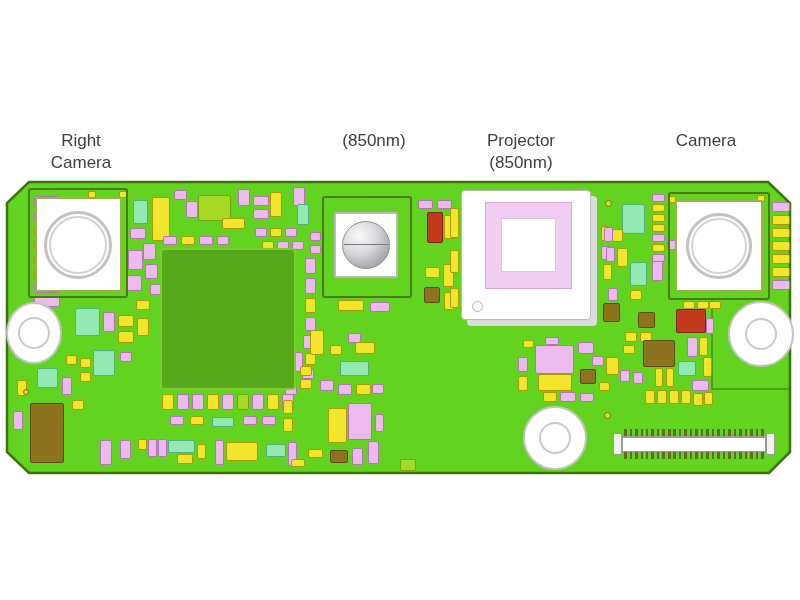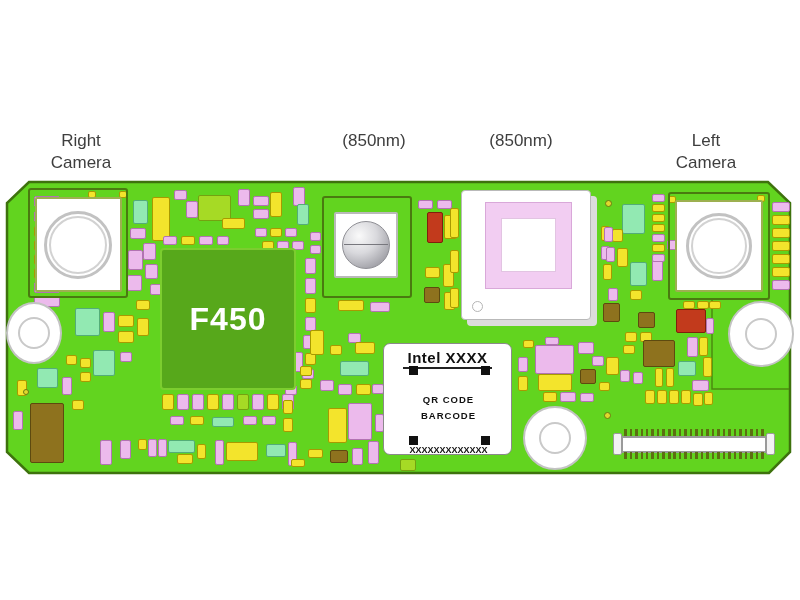--- a/index.html
+++ b/index.html
@@ -46,24 +46,24 @@
 
   <div class="layer">
     <div class="ann" style="left: 11px; top: 130px; color: rgb(62, 62, 62);">
       <div>Right</div>
       <div>Camera</div>
     </div>
     <div class="ann" style="left: 304px; top: 130px; color: rgb(62, 62, 62);">
       <div>(850nm)</div>
     </div>
     <div class="ann" style="left: 451px; top: 130px; color: rgb(62, 62, 62);">
+      <div>Projector</div>
       <div>(850nm)</div>
     </div>
     <div class="ann" style="left: 636px; top: 130px; color: rgb(62, 62, 62);">
-      <div>Left</div>
       <div>Camera</div>
     </div>
   </div>
 
   <div class="layer">
       <div class="comp" style="left: 34px; top: 196px; width: 26px; height: 11px; background: rgb(236, 186, 236); border-color: rgb(178, 115, 178);"></div>
       <div class="comp" style="left: 34px; top: 211px; width: 26px; height: 11px; background: rgb(236, 186, 236); border-color: rgb(178, 115, 178);"></div>
       <div class="comp" style="left: 34px; top: 226px; width: 26px; height: 11px; background: rgb(243, 228, 44); border-color: rgb(168, 154, 0);"></div>
       <div class="comp" style="left: 34px; top: 240px; width: 26px; height: 11px; background: rgb(243, 228, 44); border-color: rgb(168, 154, 0);"></div>
       <div class="comp" style="left: 34px; top: 254px; width: 26px; height: 11px; background: rgb(243, 228, 44); border-color: rgb(168, 154, 0);"></div>
@@ -266,21 +266,20 @@
 
   <div class="layer">
 
     <div class="module" style="left:28px;top:188px;width:100px;height:110px;">
       <div class="whitebox" style="left:5px;top:7px;width:87px;height:95px;"></div>
       <div class="ring" style="left:14px;top:21px;width:68px;height:68px;border:3px solid #c2c2c2;"></div>
       <div class="ring" style="left:19px;top:26px;width:58px;height:58px;border:2px solid #d2d2d2;"></div>
     </div>
 
     <div class="soc" style="background: rgb(87, 168, 27);">
-      <div>F450</div>
     </div>
 
     <div class="module" style="left:322px;top:196px;width:90px;height:102px;"></div>
     <div class="whitebox" style="left:334px;top:212px;width:64px;height:66px;border-color:#b9b9b9;"></div>
     <div class="ledball"></div>
     <div class="ledline"></div>
 
     <div style="position:absolute;left:467px;top:196px;width:130px;height:130px;background:#dcdcdc;border-radius:4px;"></div>
     <div style="position:absolute;left:461px;top:190px;width:130px;height:130px;background:#ffffff;border:1.5px solid #b9b9b9;border-radius:4px;box-sizing:border-box;"></div>
     <div style="position:absolute;left:485px;top:202px;width:87px;height:87px;background:#f2cdf2;border:1.5px solid #d9a8d9;box-sizing:border-box;"></div>
@@ -293,30 +292,20 @@
       <div class="ring" style="left:21px;top:24px;width:56px;height:56px;border:2px solid #d2d2d2;"></div>
     </div>
 
     <div class="hole" style="left:6px;top:302px;width:56px;height:62px;"></div>
     <div class="ring" style="left:18px;top:317px;width:32px;height:32px;border:2px solid #c9c9c9;"></div>
     <div class="hole" style="left:523px;top:406px;width:64px;height:64px;"></div>
     <div class="ring" style="left:539px;top:422px;width:32px;height:32px;border:2px solid #c9c9c9;"></div>
     <div class="hole" style="left:728px;top:301px;width:66px;height:66px;"></div>
     <div class="ring" style="left:745px;top:318px;width:32px;height:32px;border:2px solid #c9c9c9;"></div>
 
-    <div class="sticker">
-      <span class="title">Intel XXXX</span>
-      <div class="fid" style="left:25px;top:22px;"></div>
-      <div class="fid" style="left:97px;top:22px;"></div>
-      <div class="fid" style="left:25px;top:92px;"></div>
-      <div class="fid" style="left:97px;top:92px;"></div>
-      <div class="qrtxt" style="top:50px;">QR CODE</div>
-      <div class="qrtxt" style="top:66px;">BARCODE</div>
-      <div class="serial">XXXXXXXXXXXXX</div>
-    </div>
 
     <div>
       <div class="teeth" style="top:429px;"></div>
       <div class="conn-tab" style="left:613px;"></div>
       <div class="conn-tab" style="left:766px;"></div>
       <div class="conn-body"></div>
       <div class="teeth" style="top:452px;"></div>
     </div>
 
   </div>

